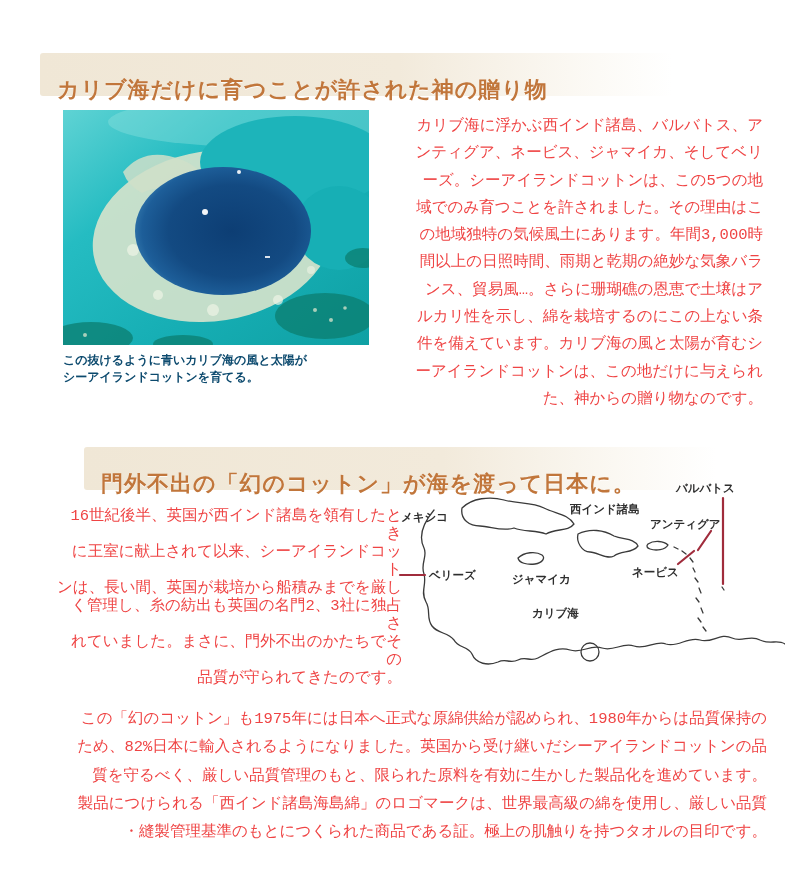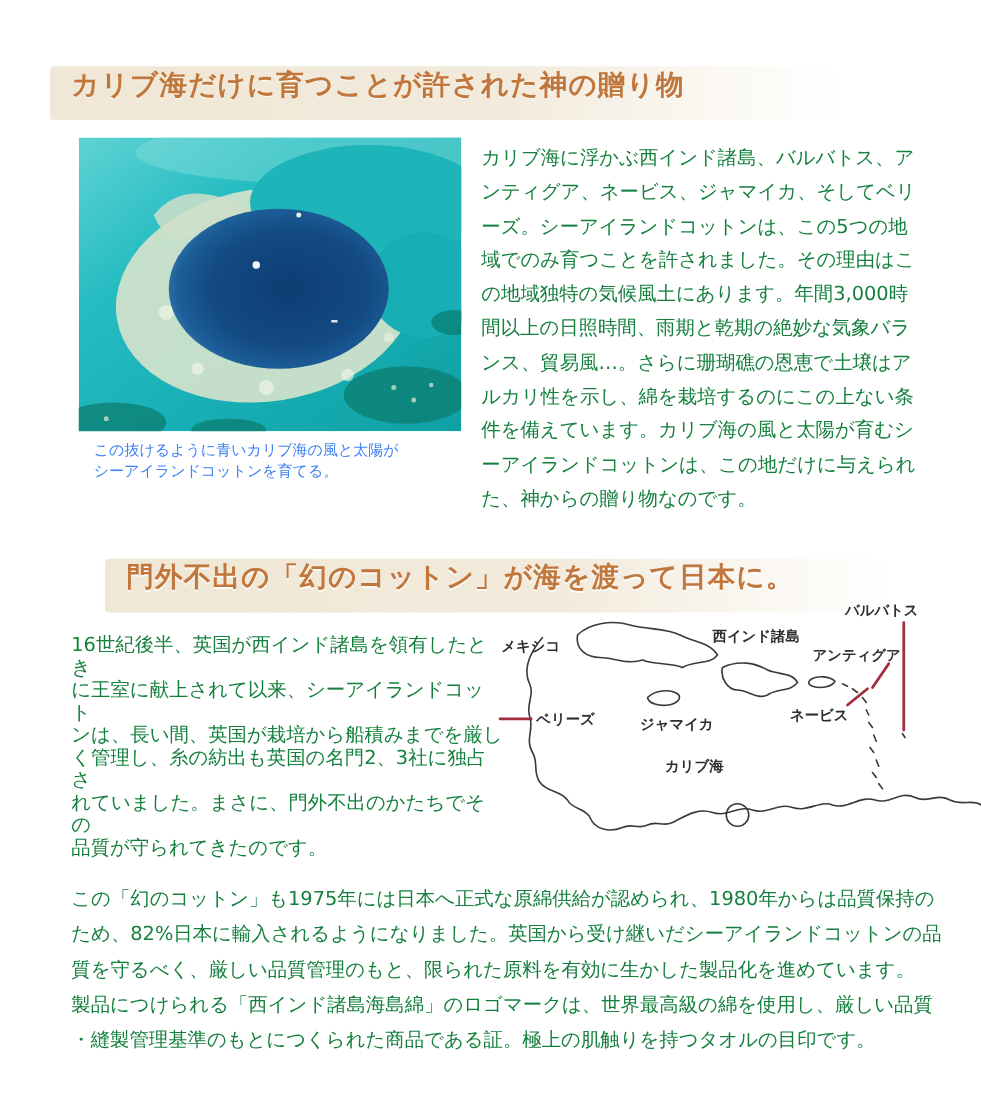--- a/index.html
+++ b/index.html
@@ -7,39 +7,38 @@
     position:relative;width:785px;height:874px;background:#ffffff;overflow:hidden;
     font-family:"DejaVu Sans","Liberation Sans",sans-serif;
   }
   
   .band{
     position:absolute;left:40px;width:652px;height:43px;border-radius:3px;
     background:linear-gradient(to right,
       #f0e7d6 0%, #f2eadb 55%, rgba(248,243,233,0.55) 82%, rgba(255,255,255,0) 97%);
   }
   .band .band-text{
-    display:block;padding:0 0 0 17px;
+    display:block;padding:22px 0 0 17px;
     font-family:Liberation Mono, monospace;
     font-weight:bold;font-size:22px;letter-spacing:1px;color:#c1763b;
     text-shadow:0 1px 0 rgba(255,255,255,0.8);
     white-space:nowrap;
   }
   #band1{top:53px;}
   #band2{top:447px;margin-left:44px;}
   
   .photo{position:absolute;left:63px;top:110px;width:306px;height:235px;}
   .photo svg{display:block;}
   .caption{
     position:absolute;left:63px;top:352px;width:320px;
-    font-size:12px;font-weight:normal;color:#3b82f6;line-height:16.5px;
+    font-size:12px;font-weight:bold;color:#0c4a6e;line-height:16.5px;
     white-space:pre-line;
-    margin-left:12px;
   }
   
-  .para{position:absolute;color:#15803d;white-space:pre-line;text-align:left;}
+  .para{position:absolute;color:#ef4444;white-space:pre-line;text-align:right;font-family:Liberation Mono, monospace;}
   #para-caribbean{left:385px;top:113px;width:378px;font-size:15.5px;line-height:27.3px;}
   #para-phantom{left:57px;top:507px;width:345px;font-size:15.5px;line-height:18px;}
   #para-japan{left:57px;top:705px;width:710px;font-size:15.5px;line-height:28.3px;}
   
   .map{position:absolute;left:398px;top:474px;width:387px;height:230px;}
   .map svg{display:block;}
   .map text{
     font-family:"DejaVu Sans","Liberation Sans",sans-serif;
     font-size:11.5px;font-weight:bold;fill:#2e2e2e;
   }

